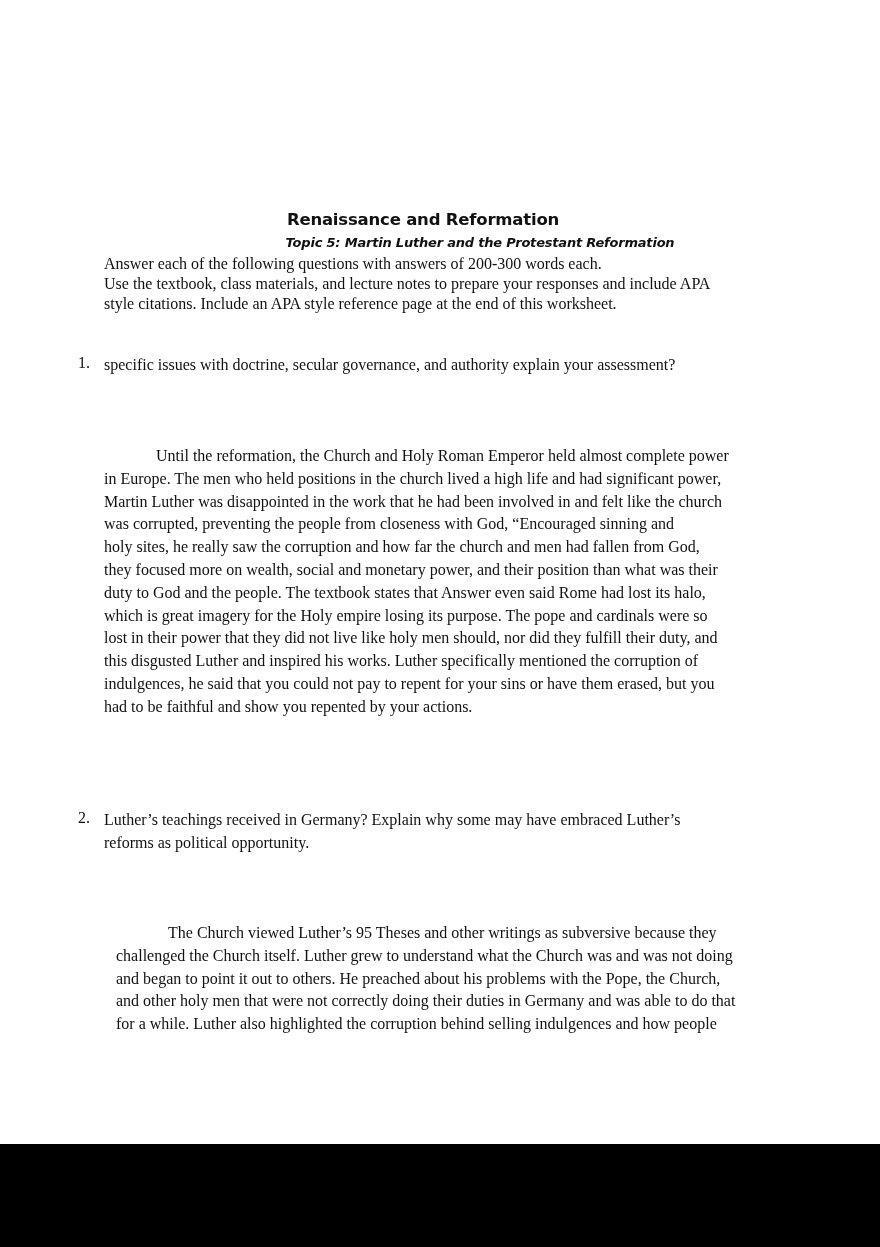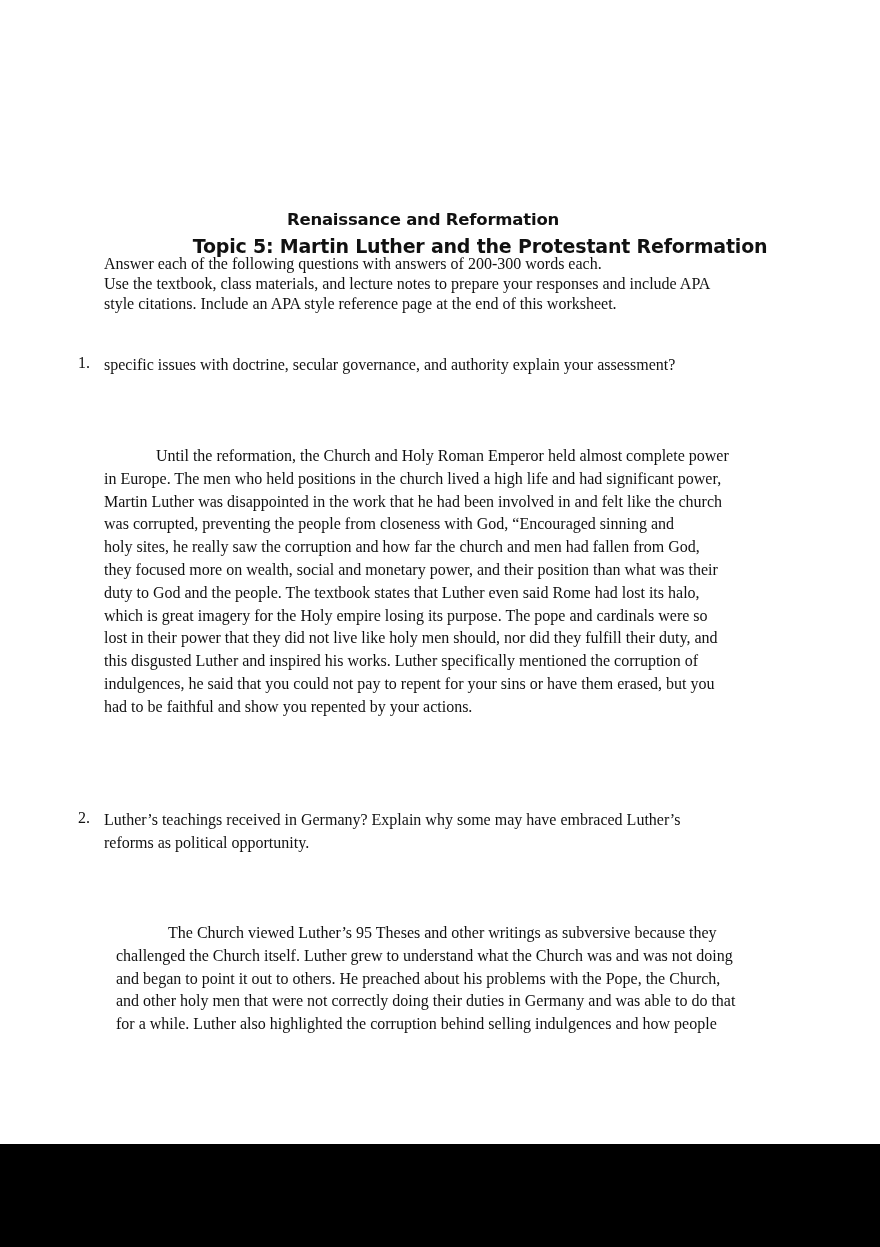--- a/index.html
+++ b/index.html
@@ -39,22 +39,23 @@
     }
     .title-main {
       top: 210px;
       font-size: 16.5px;
       letter-spacing: -0.2px;
     }
     .title-sub {
       top: 235px;
       left: 80px;
       width: 800px;
-      font-size: 19px;
+      font-size: 13px;
       letter-spacing: -0.2px;
+      font-style: italic;
     }
     .serif {
       font-family: "Liberation Serif", serif;
       font-size: 16px;
       line-height: 20px;
       color: #111;
     }
     .instructions {
       position: absolute;
       left: 104px;
@@ -119,21 +120,21 @@
     </div>
   </div>
 
   <div class="answer serif" style="top:445px;">
     <div class="indent">Until the reformation, the Church and Holy Roman Emperor held almost complete power</div>
     <div>in Europe. The men who held positions in the church lived a high life and had significant power,</div>
     <div>Martin Luther was disappointed in the work that he had been involved in and felt like the church</div>
     <div>was corrupted, preventing the people from closeness with God, “Encouraged sinning and</div>
     <div>holy sites, he really saw the corruption and how far the church and men had fallen from God,</div>
     <div>they focused more on wealth, social and monetary power, and their position than what was their</div>
-    <div>duty to God and the people. The textbook states that Luther even said Rome had lost its halo,</div>
+    <div>duty to God and the people. The textbook states that Answer even said Rome had lost its halo,</div>
     <div>which is great imagery for the Holy empire losing its purpose. The pope and cardinals were so</div>
     <div>lost in their power that they did not live like holy men should, nor did they fulfill their duty, and</div>
     <div>this disgusted Luther and inspired his works. Luther specifically mentioned the corruption of</div>
     <div>indulgences, he said that you could not pay to repent for your sins or have them erased, but you</div>
     <div>had to be faithful and show you repented by your actions.</div>
   </div>
 
   <div class="question serif" style="top:808px;">
     <span class="num">2.</span>
     <div class="text">

